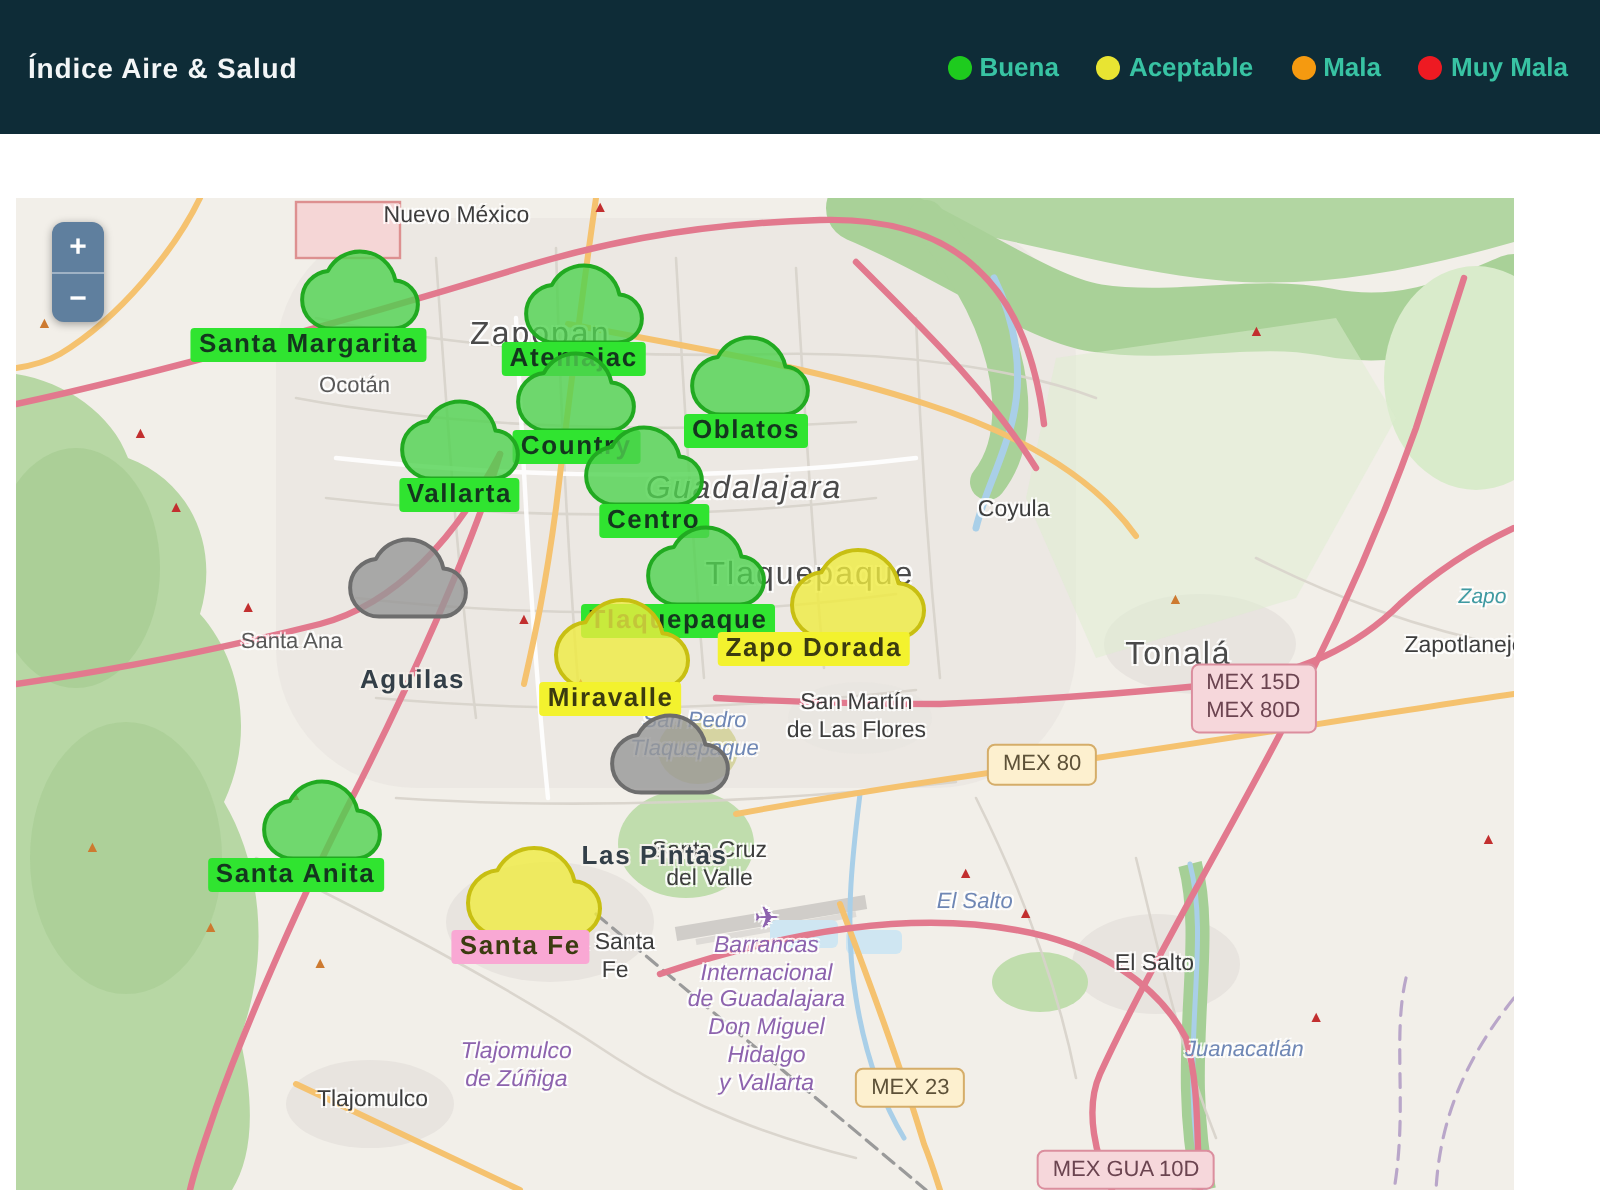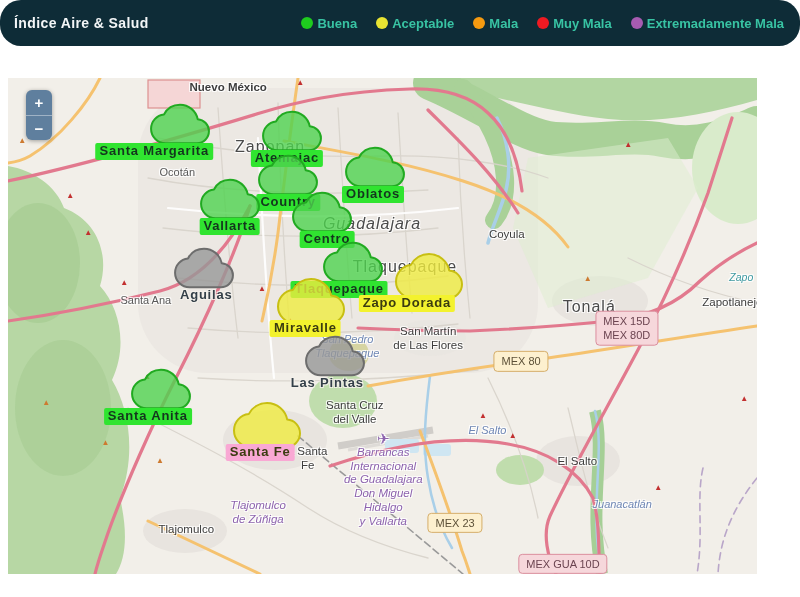--- a/index.html
+++ b/index.html
@@ -1,21 +1,21 @@
 <!DOCTYPE html>
 <html><head>
 <meta charset="utf-8">
 <style>
   * { box-sizing: border-box; }
   html,body { margin:0; padding:0; background:#ffffff; width:800px;
     font-family:"Liberation Sans", sans-serif; }
 
   
-  .app-header { height:46px; background:#0e2c37; display:flex; align-items:center;
-    padding:0 16px 0 14px;border-radius:21px; }
+  .app-header { height:67px; background:#0e2c37; display:flex; align-items:center;
+    padding:0 16px 0 14px; }
   .app-title { color:#f3f6f7; font-weight:bold; font-size:14px; letter-spacing:.4px; }
   .legend { margin-left:auto; display:flex; align-items:center; gap:19px; }
   .legend-item { display:flex; align-items:center; gap:4px; }
   .legend-dot { width:12px; height:12px; border-radius:50%; flex:0 0 auto; }
   .legend-label { font-size:13px; font-weight:bold; }
 
   
   .map-wrap { position:relative; width:749px; height:496px; margin:32px 0 14px 8px;
     overflow:hidden; background:#f2efe9; }
   .map-wrap svg.base { position:absolute; inset:0; display:block; }
@@ -58,21 +58,21 @@
 
   
   .station { position:absolute; z-index:20; width:0; height:0; pointer-events:auto;
     cursor:pointer; }
   .station svg { position:absolute; transform:translate(-50%,-50%); overflow:visible; }
   .station-label { position:absolute; top:19px; transform:translateX(-50%);
     font-size:13px; font-weight:bold; letter-spacing:.8px; white-space:nowrap;
     padding:1px 4px; border-radius:2px; line-height:1.15; }
   .station-label.no-bg { text-shadow:-1px -1px 0 rgba(244,241,235,.9),
      1px -1px 0 rgba(244,241,235,.9), -1px 1px 0 rgba(244,241,235,.9),
-     1px 1px 0 rgba(244,241,235,.9); padding:1px 0; }
+     1px 1px 0 rgba(244,241,235,.9); padding:1px 0;margin-top:24px; }
 </style>
 </head>
 <body>
 
 <header class="app-header">
   <div class="app-title">Índice Aire &amp; Salud</div>
   <div class="legend" id="legend">
       <span class="legend-item">
         <span class="legend-dot" style="background: rgb(30, 203, 30);"></span>
         <span class="legend-label" style="color: rgb(56, 195, 163);">Buena</span>
@@ -82,24 +82,20 @@
         <span class="legend-label" style="color: rgb(56, 195, 163);">Aceptable</span>
       </span>
       <span class="legend-item">
         <span class="legend-dot" style="background: rgb(245, 154, 16);"></span>
         <span class="legend-label" style="color: rgb(56, 195, 163);">Mala</span>
       </span>
       <span class="legend-item">
         <span class="legend-dot" style="background: rgb(238, 26, 34);"></span>
         <span class="legend-label" style="color: rgb(56, 195, 163);">Muy Mala</span>
       </span>
-      <span class="legend-item">
-        <span class="legend-dot" style="background: rgb(167, 91, 177);"></span>
-        <span class="legend-label" style="color: rgb(56, 195, 163);">Extremadamente Mala</span>
-      </span>
     </div>
 </header>
 
 <div class="map-wrap" id="map">
 
   <svg class="base" width="749" height="496" viewBox="0 0 749 496">
     <rect width="749" height="496" fill="#f2efe9"></rect>
 
     <rect x="130" y="10" width="400" height="285" rx="70" fill="#eae6e1" opacity="0.8"></rect>
     <ellipse cx="592" cy="223" rx="48" ry="25" fill="#e8e4df"></ellipse>
@@ -206,21 +202,21 @@
       <span class="peak" style="left: 33.9%; top: 42.5%; color: rgb(194, 47, 47);">▲</span>
       <span class="peak" style="left: 82.8%; top: 13.5%; color: rgb(194, 47, 47);">▲</span>
       <span class="peak" style="left: 77.4%; top: 40.5%; color: rgb(205, 122, 48);">▲</span>
       <span class="peak" style="left: 63.4%; top: 68.1%; color: rgb(194, 47, 47);">▲</span>
       <span class="peak" style="left: 67.4%; top: 72.2%; color: rgb(194, 47, 47);">▲</span>
       <span class="peak" style="left: 86.8%; top: 82.7%; color: rgb(194, 47, 47);">▲</span>
       <span class="peak" style="left: 98.3%; top: 64.7%; color: rgb(194, 47, 47);">▲</span>
     </div>
 
   <div class="layer" id="places">
-      <div class="place place-town" style="left: 29.4%; top: 1.8%; font-weight: bold;">
+      <div class="place place-town" style="left: 29.4%; top: 1.8%;">
         <div>Nuevo México</div>
       </div>
       <div class="place place-city" style="left: 35%; top: 13.9%;">
         <div>Zapopan</div>
       </div>
       <div class="place place-village" style="left: 22.6%; top: 19.2%;">
         <div>Ocotán</div>
       </div>
       <div class="place place-city" style="left: 48.6%; top: 29.4%; font-style: italic;">
         <div>Guadalajara</div>

